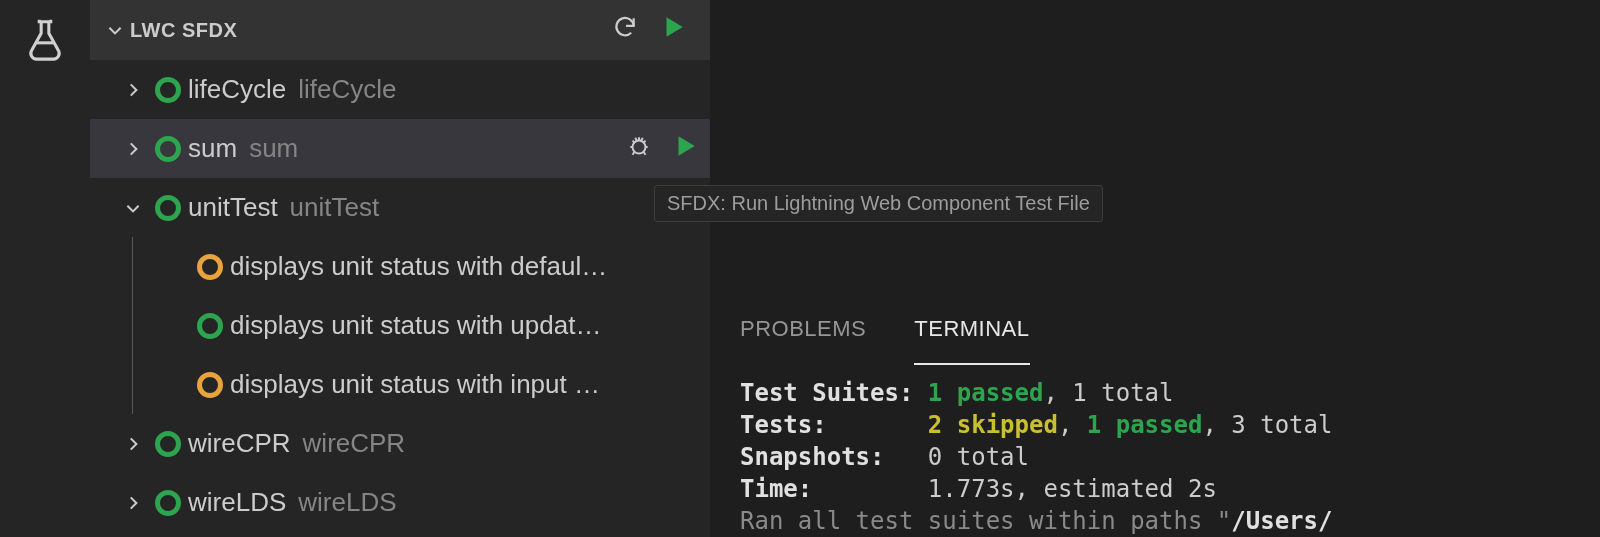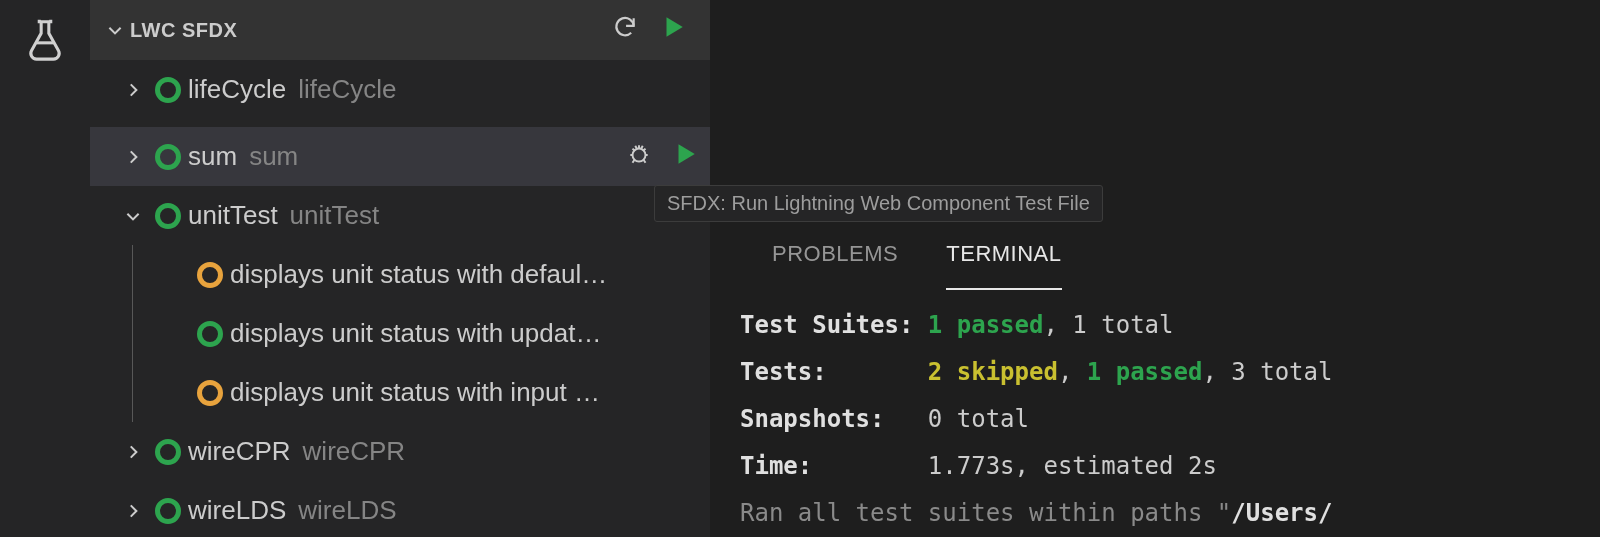--- a/index.html
+++ b/index.html
@@ -52,21 +52,21 @@
   .tree { flex:1; overflow:hidden; }
   .tree-row {
     display:flex;
     align-items:center;
     height:59px;
     white-space:nowrap;
     overflow:hidden;
     text-overflow:ellipsis;
     padding-right:12px;
   }
-  .tree-row.hover { background:#37373d;margin-top:8px; }
+  .tree-row.hover { background:#37373d; }
   .indent-cell { display:flex; height:100%; }
   .guide {
     width:28px;
     height:100%;
     border-left:1px solid #585858;
     margin-left:14px;
   }
   .twisty-cell {
     width:30px;
     display:flex;
@@ -124,39 +124,38 @@
   .panel-bottom {
     background:#1e1e1e;
     border-top:1px solid #1e1e1e;
     padding: 0 30px;
   }
   .tabs {
     display:flex;
     gap:48px;
     align-items:flex-start;
     height:70px;
-    margin-left:32px;
   }
   .tab {
     color:#969696;
     font-size:22px;
     letter-spacing:0.5px;
     height:100%;
     display:flex;
     align-items:center;
     border-bottom:2px solid transparent;
   }
   .tab.active {
     color:#e7e7e7;
     border-bottom-color:#e7e7e7;
   }
   .terminal {
     font-family: "SF Mono", Menlo, Consolas, monospace;
     font-size:24px;
-    line-height:47px;
+    line-height:32px;
     padding-top:12px;
     white-space:pre;
     overflow:hidden;
   }
   .t-white  { color:#e0e0e0; font-weight:700; }
   .t-plain  { color:#cccccc; }
   .t-green  { color:#2da44e; font-weight:700; }
   .t-yellow { color:#c9c030; font-weight:700; }
   .t-gray   { color:#8a8a8a; }
 </style>

